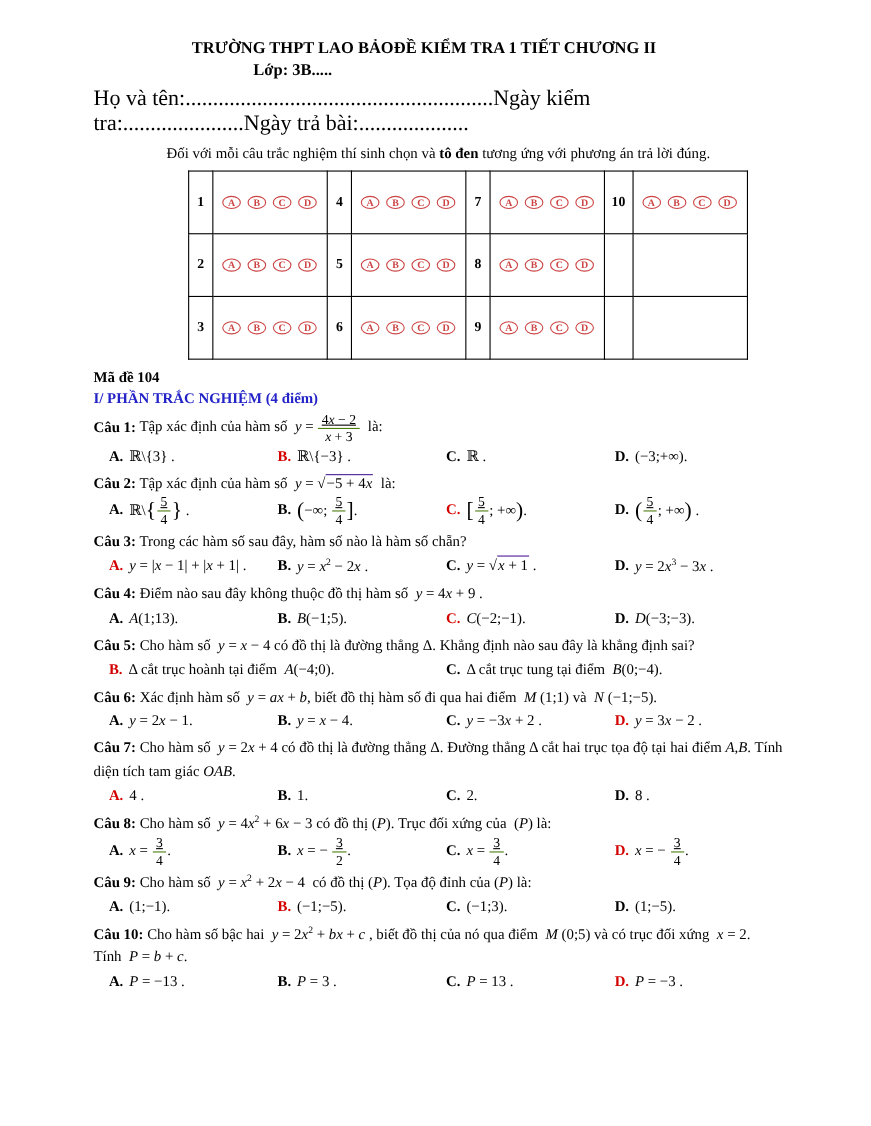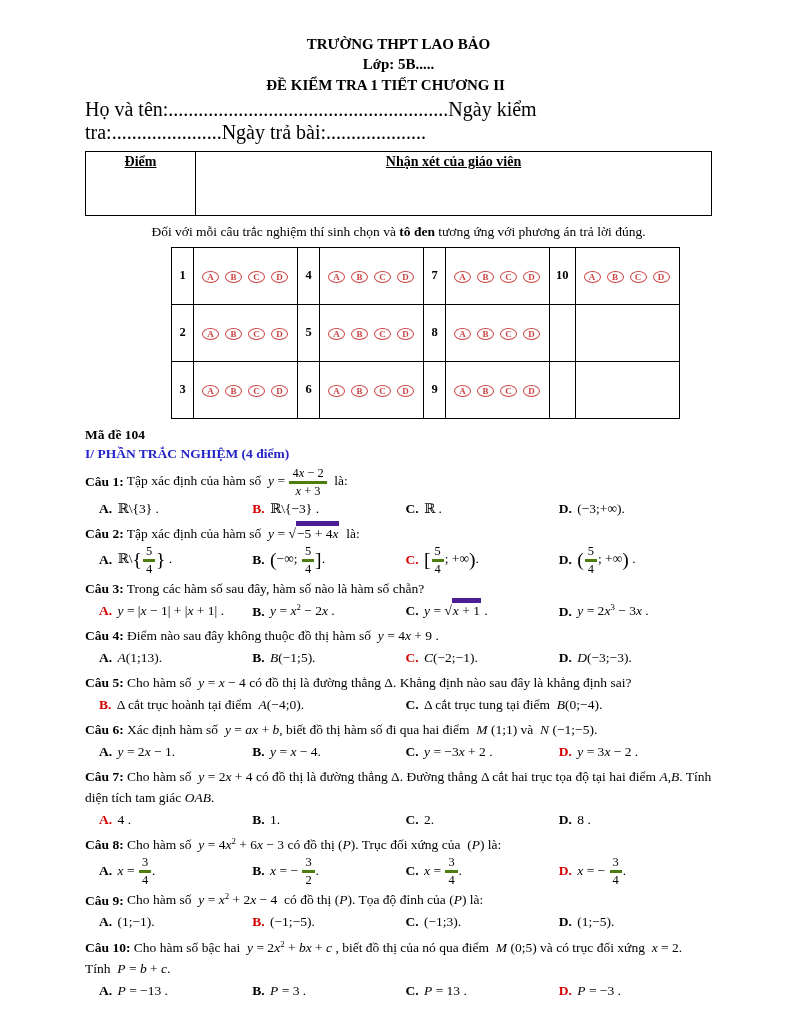--- a/index.html
+++ b/index.html
@@ -3,21 +3,21 @@
 <meta charset="utf-8">
 <style>
   * { margin:0; padding:0; box-sizing:border-box; }
   html,body { background:#fff; }
   .page {
     width:792px; height:1024px; background:#fff; overflow:hidden;
     font-family:"Liberation Serif","DejaVu Serif",serif; color:#000;
     font-size:13.5px; padding:34px 80px 20px 85px;
   }
   
-  .hdr { display:flex; justify-content:center;flex-direction:column; }
+  .hdr { display:flex; justify-content:center; }
   .hdr-right { padding-right:26px; }
   .hdr-left, .hdr-right { text-align:center; }
   .hline { font-weight:bold; font-size:15px; line-height:1.35; }
   .name-line { margin-top:3px; font-size:20px; }
   
   .grade-table { width:100%; border-collapse:collapse; margin-top:7px; }
   .grade-table td { border:1.6px solid #000; height:64px; vertical-align:top; text-align:center; padding-top:2px; }
   .gt-score { width:110px; }
   .gt-head { font-weight:bold; text-decoration:underline; font-size:14px; }
   
@@ -43,55 +43,43 @@
   .qlabel { font-weight:bold; }
   .options { display:flex; flex-wrap:wrap; padding-left:14px; line-height:1.7; }
   .options.cols-4 > .option { flex:0 0 25%; }
   .options.cols-2 > .option { flex:0 0 50%; }
   .opt-label { font-weight:bold; }
   .opt-label.red { color:var(--accent-red,#d40000); }
   .opt-content { margin-left:2px; }
   
   sup { font-size:0.65em; }
   .frac { display:inline-block; vertical-align:middle; text-align:center; line-height:1.05; font-size:0.92em; padding:0 1px; }
-  .frac .fnum { display:block; border-bottom:3px solid #4d7c0f; padding:0 3px 1px; }
+  .frac .fnum { display:block; border-bottom:1px solid #4d7c0f; padding:0 3px 1px;text-decoration:underline; }
   .frac .fden { display:block; padding-top:1px; }
   .sqrt { white-space:nowrap; }
-  .sqrt .rad { border-top:5px solid #4c1d95; padding:0 1px; }
+  .sqrt .rad { border-top:1px solid #4c1d95; padding:0 1px; }
   .big { font-size:1.45em; vertical-align:middle; line-height:1; }
 </style>
 </head>
 <body>
 
 <div class="page">
 
   <div class="hdr">
     <div class="hdr-left">
       <div class="hline">TRƯỜNG THPT LAO BẢO</div>
-      <div class="hline">Lớp: 5B.....</div>
+      <div class="hline">Lớp: 3B.....</div>
     </div>
     <div class="hdr-right">
       <div class="hline">ĐỀ KIỂM TRA 1 TIẾT CHƯƠNG II</div>
     </div>
   </div>
 
   <div class="name-line">Họ và tên:........................................................Ngày kiểm tra:......................Ngày trả bài:....................</div>
 
-  <table class="grade-table">
-    <tbody>
-      <tr>
-        <td class="gt-score">
-          <span class="gt-head">Điểm</span>
-        </td>
-        <td class="gt-comment">
-          <span class="gt-head">Nhận xét của giáo viên</span>
-        </td>
-      </tr>
-    </tbody>
-  </table>
 
   <p class="instruction"><span>Đối với mỗi câu trắc nghiệm thí sinh chọn và </span><b>tô đen</b><span> tương ứng với phương án trả lời đúng.</span></p>
 
   <table class="answer-grid">
     <tbody>
         <tr>
           <td class="ag-num">1</td>
           <td class="ag-bubbles"><span class="bubble">A</span><span class="bubble">B</span><span class="bubble">C</span><span class="bubble">D</span></td>
           <td class="ag-num">4</td>
           <td class="ag-bubbles"><span class="bubble">A</span><span class="bubble">B</span><span class="bubble">C</span><span class="bubble">D</span></td>

